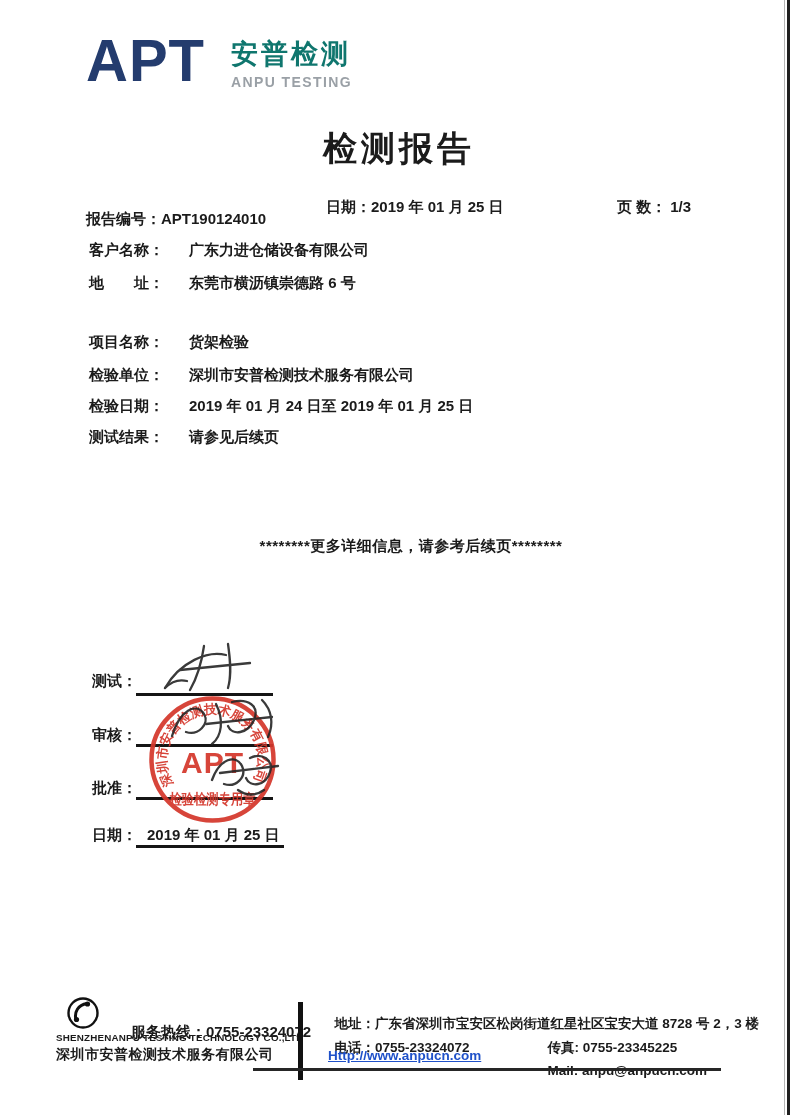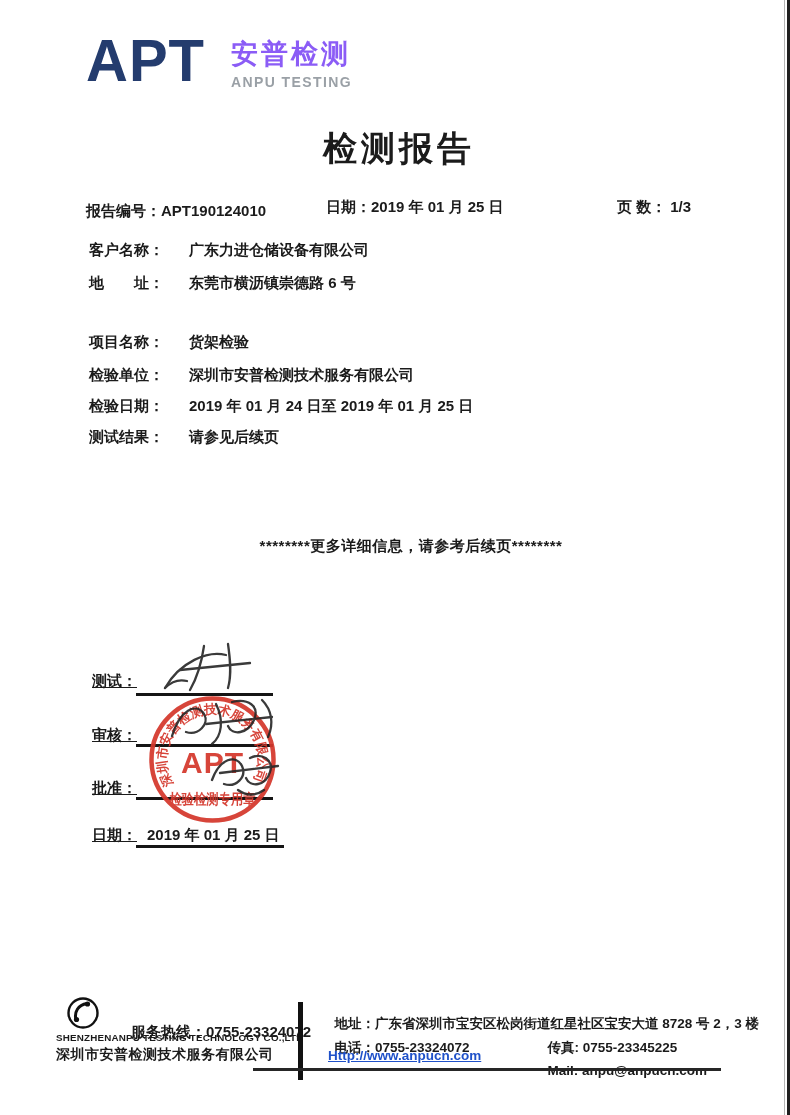--- a/index.html
+++ b/index.html
@@ -26,37 +26,37 @@
   .logo-right{margin-left:26px;padding-top:6px;}
   .logo-cn{font-size:27px;line-height:30px;font-weight:600;letter-spacing:3px;}
   .logo-en{font-size:14px;line-height:18px;font-weight:700;letter-spacing:1.4px;margin-top:4px;}
 
   .title{
     position:absolute;left:0;top:122px;width:100%;
     text-align:center;font-size:34px;font-weight:800;letter-spacing:4px;margin:4px;
   }
 
   .meta-row{position:absolute;left:0;top:198px;width:100%;font-size:15px;}
-  .meta-report{position:absolute;left:86px;top:4px;}
+  .meta-report{position:absolute;left:86px;top:12px;}
   .meta-date{position:absolute;left:326px;top:0;}
   .meta-pages{position:absolute;left:617px;top:0;}
   .meta-pages .val{margin-left:4px;}
 
   .info-row{position:absolute;left:0;width:100%;font-size:15px;}
   .info-label{position:absolute;left:89px;white-space:pre;}
   .info-value{position:absolute;left:181px;white-space:pre;margin-left:8px;}
   .r0{top:241px;} .r1{top:274px;} .r2{top:333px;} .r3{top:366px;} .r4{top:397px;} .r5{top:428px;}
 
   .note{
     position:absolute;left:0;top:537px;width:100%;text-align:center;
     font-size:15px;letter-spacing:.5px;padding-left:16px;
   }
 
   
-  .sig-label{position:absolute;left:92px;font-size:15px;text-decoration:underline;}
+  .sig-label{position:absolute;left:92px;font-size:15px;}
   .l-test{top:672px;} .l-review{top:726px;} .l-approve{top:779px;} .l-date{top:826px;}
   .sig-line{position:absolute;background:#151515;height:2.5px;}
   .ln-test{left:136px;top:693px;width:137px;}
   .ln-review{left:136px;top:744px;width:137px;height:3px;}
   .ln-approve{left:136px;top:797px;width:137px;}
   .ln-date{left:136px;top:845px;width:148px;}
   .sig-date-value{position:absolute;left:147px;top:826px;font-size:15px;white-space:pre;}
 
   .stamp-svg{position:absolute;left:145px;top:692px;width:135px;height:135px;opacity:.93;}
   .ink-svg{position:absolute;left:120px;top:640px;width:280px;height:220px;}
@@ -80,21 +80,21 @@
 <body>
 
 <div class="page">
 
   <div class="edge-light"></div>
   <div class="edge-dark"></div>
 
   <div class="logo">
     <div class="logo-apt" style="color:#243c6e">APT</div>
     <div class="logo-right">
-      <div class="logo-cn" style="color:#8b5cf6">安普检测</div>
+      <div class="logo-cn" style="color:#0f766e">安普检测</div>
       <div class="logo-en" style="color:#9aa0a6">ANPU TESTING</div>
     </div>
   </div>
 
   <h1 class="title">检测报告</h1>
 
   <div class="meta-row">
     <div class="meta-report">
       <span>报告编号：</span><span>APT190124010</span>
     </div>

